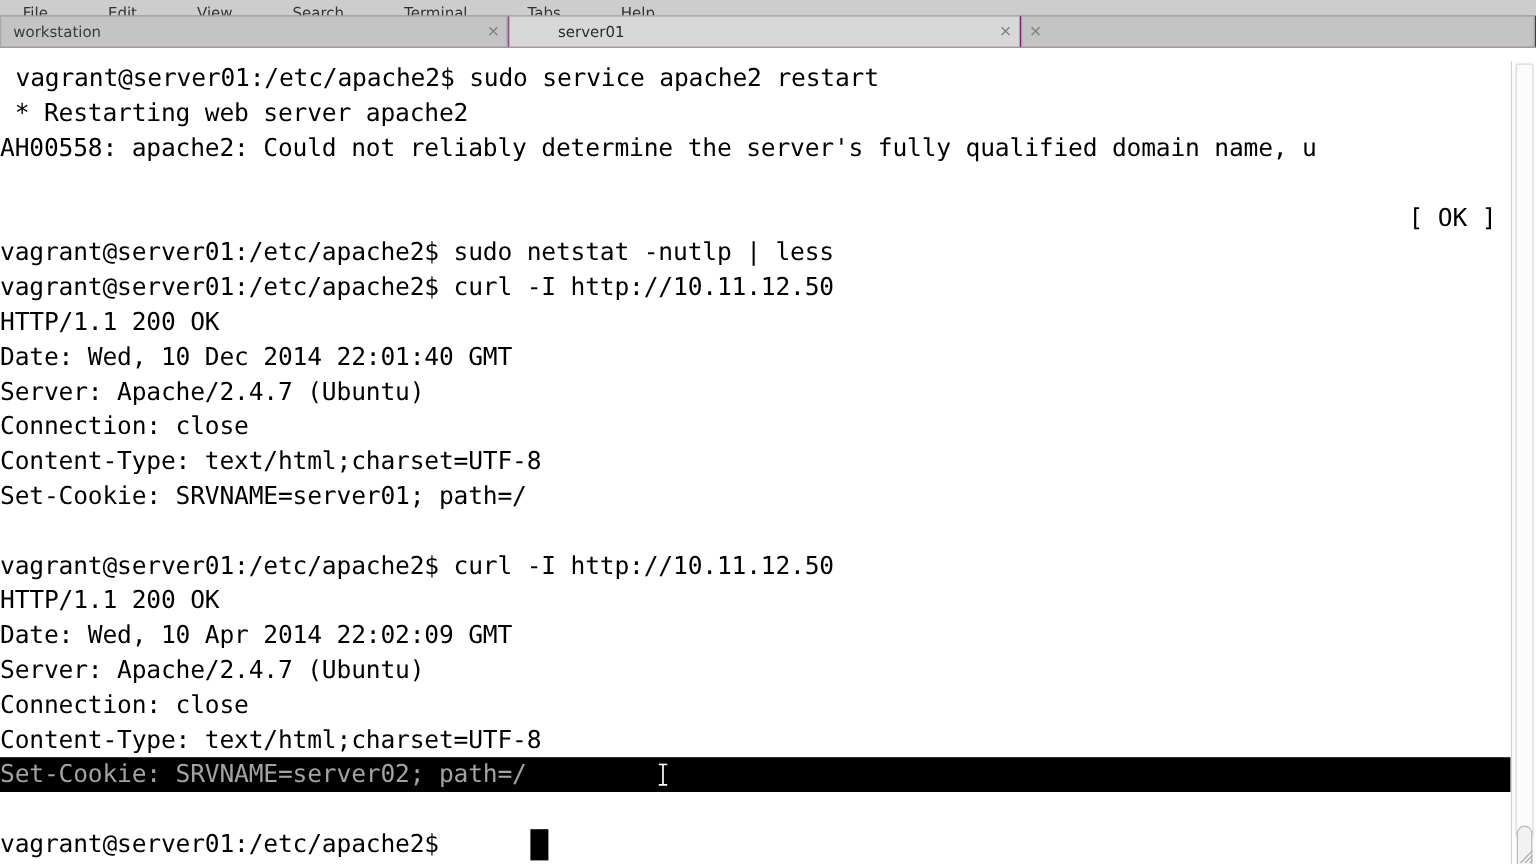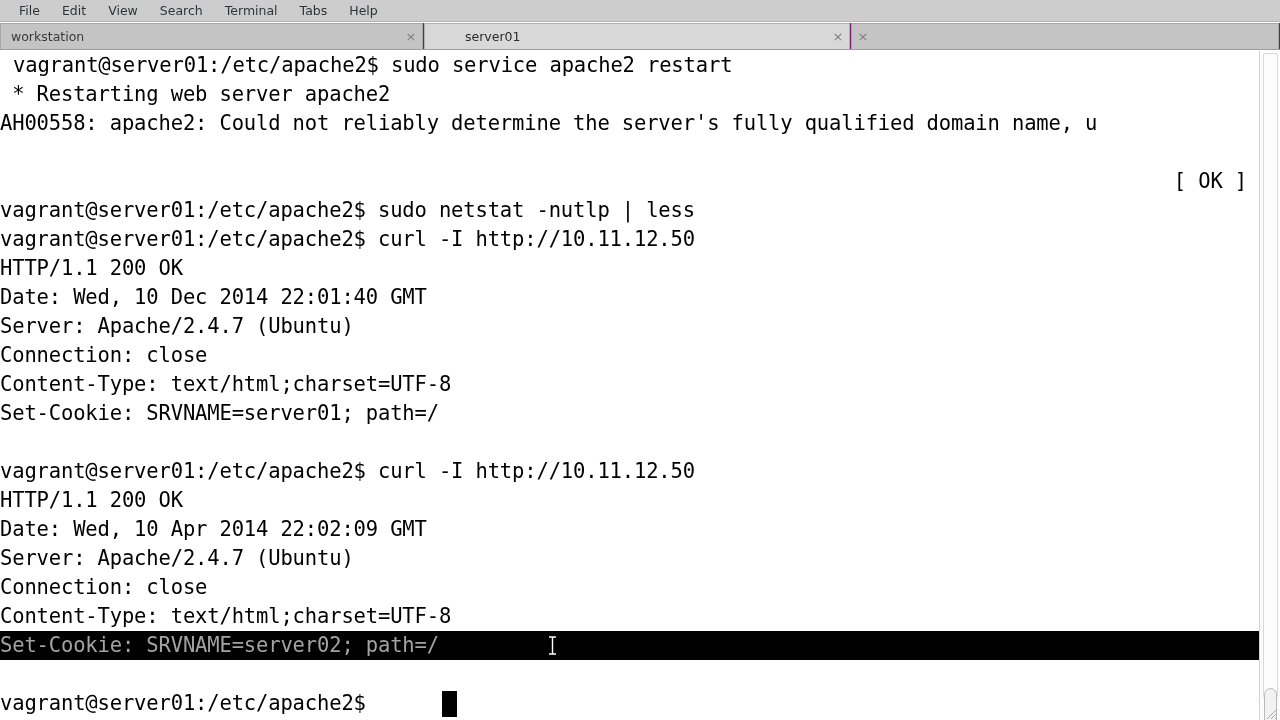--- a/index.html
+++ b/index.html
@@ -24,35 +24,36 @@
     position: absolute;
     left: 0; top: 0;
     width: 1280px;
     height: 22px;
     background: #cdcdcd;
     border-bottom: 1px solid #b4b4b4;
     display: flex;
     align-items: center;
     padding-left: 8px;
     box-sizing: border-box;
+    gap: 28px;
   }
   .menu-item {
     font-family: "DejaVu Sans", sans-serif;
     font-size: 12.5px;
     color: #2e3436;
     padding: 0 11px;
     line-height: 21px;
     cursor: default;
     white-space: nowrap;
   }
 
   
   .tabbar {
     position: absolute;
-    left: 0; top: 23px;
+    left: 0; top: 13px;
     width: 1280px;
     height: 27px;
     background: #701a75;
     display: flex;
     align-items: flex-end;
     box-sizing: border-box;
     border-bottom: 1px solid #9e9e9e;
   }
   .tab {
     position: relative;

